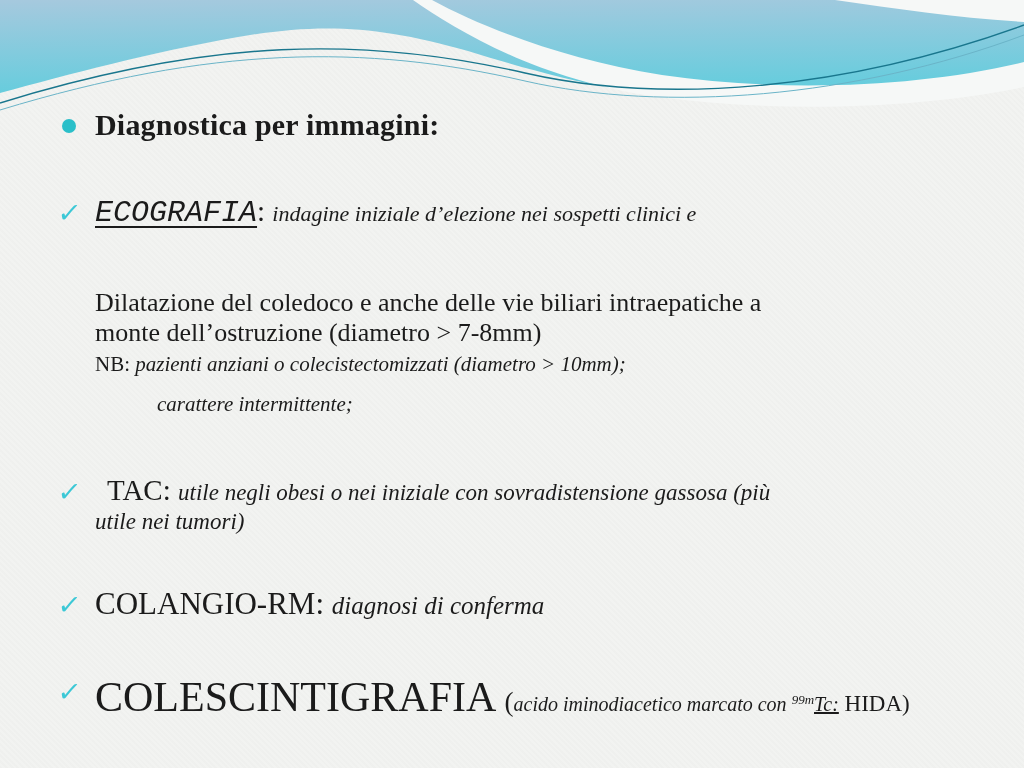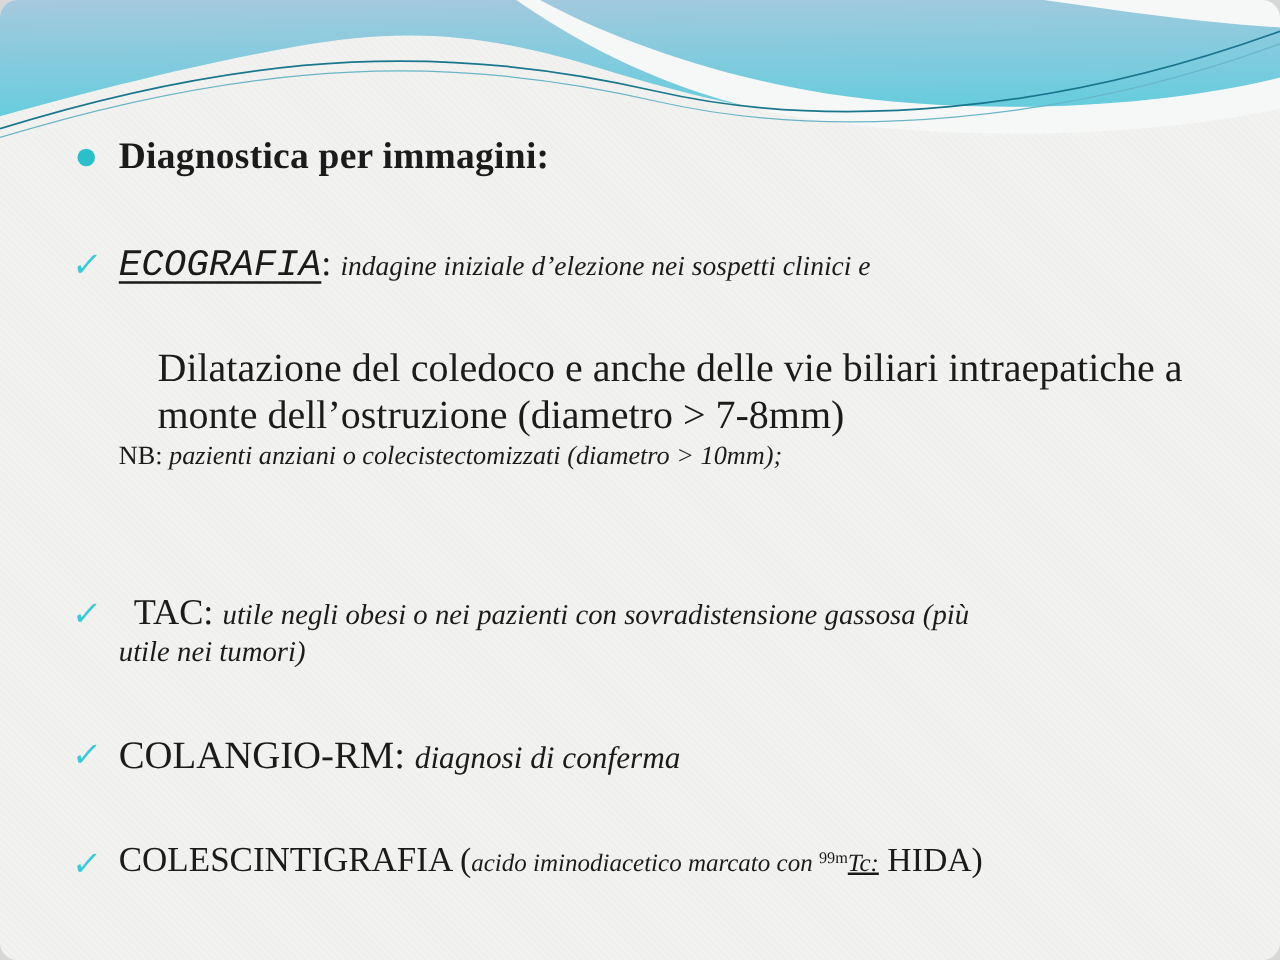--- a/index.html
+++ b/index.html
@@ -8,21 +8,20 @@
     font-family:"Liberation Serif","DejaVu Serif",serif;
   }
   .slide{
     position:relative;
     width:1024px;height:768px;
     margin:0 auto;
     overflow:hidden;
     background:#f2f3f1;
     background-image:repeating-linear-gradient(45deg, rgba(0,0,0,0.013) 0 2px, rgba(255,255,255,0) 2px 4px);
     color:#1b1b1b;
-    border-radius:14px;
   }
   .wave-band{position:absolute;top:0;left:0;width:1024px;height:130px;}
   .wave-band svg{display:block;width:1024px;height:130px;}
 
   .content-item{position:absolute;left:95px;white-space:nowrap;}
 
   
   .heading{top:108px;font-size:30px;font-weight:bold;letter-spacing:.2px;}
   .dot{
     position:absolute;left:-33px;top:11px;
@@ -39,47 +38,47 @@
   }
 
   
   .eco{top:194px;line-height:1.22;}
   .eco .term{font-size:30px;font-style:italic;text-decoration:underline;text-underline-offset:5px;text-decoration-thickness:2px;font-family:Liberation Mono, monospace;}
   .eco .term-colon{font-size:29px;}
   .desc{font-size:22px;font-style:italic;}
   .line2{display:block;white-space:nowrap;}
 
   
-  .dil{top:276px;font-size:32px;line-height:1.17;margin-left:31px;}
+  .dil{top:288px;font-size:26px;line-height:1.17;}
 
   
   .nb{top:352px;}
   .nb .nb-label{font-size:21px;}
   .nb .desc{font-size:21px;}
   .nb-sub{top:392px;left:157px;font-size:21px;font-style:italic;}
 
   
   .tac{top:472px;line-height:1.25;}
   .tac .term{font-size:29px;margin-left:12px;}
   .tac .desc{font-size:23px;}
   .tac .line2{font-size:23px;font-style:italic;}
 
   
   .colangio{top:586px;}
   .colangio .term{font-size:31px;}
   .colangio .desc{font-size:25px;}
 
   
   .colesc{top:673px;}
-  .colesc .term{font-size:28px;}
+  .colesc .term{font-size:42px;}
   .colesc .paren{font-size:27px;}
   .colesc .desc{font-size:20px;}
-  .colesc .sup{font-size:13px;vertical-align:7px;text-align:right;}
+  .colesc .sup{font-size:13px;font-style:italic;vertical-align:7px;text-align:right;}
   .colesc .isotope{font-size:20px;font-style:italic;text-decoration:underline;}
-  .colesc .tail{font-size:27px;margin-top:40px;}
+  .colesc .tail{font-size:23px;margin-top:40px;}
 </style>
 </head>
 <body>
 
 <div class="slide">
 
   <div class="wave-band">
     <svg viewBox="0 0 1024 130" preserveAspectRatio="none">
       <defs>
         <linearGradient id="skyGrad" x1="0" y1="0" x2="0.12" y2="1">
@@ -108,25 +107,28 @@
 
   <div class="content-item dil">
     <span class="line2">Dilatazione del coledoco e anche delle vie biliari intraepatiche a</span>
     <span class="line2">monte dell’ostruzione (diametro &gt; 7-8mm)</span>
   </div>
 
   <div class="content-item nb">
     <span class="nb-label">NB: </span>
     <span class="desc">pazienti anziani o colecistectomizzati (diametro &gt; 10mm);</span>
   </div>
+  <div class="content-item nb-sub">
+    <span>carattere intermittente;</span>
+  </div>
 
   <div class="content-item tac">
     <span class="check" style="color: rgb(60, 200, 214);">✓</span>
     <span class="term">TAC: </span>
-    <span class="desc">utile negli obesi o nei pazienti con sovradistensione gassosa (più</span>
+    <span class="desc">utile negli obesi o nei iniziale con sovradistensione gassosa (più</span>
     <span class="line2">utile nei tumori)</span>
   </div>
 
   <div class="content-item colangio">
     <span class="check" style="color: rgb(60, 200, 214);">✓</span>
     <span class="term">COLANGIO-RM: </span>
     <span class="desc">diagnosi di conferma</span>
   </div>
 
   <div class="content-item colesc">

